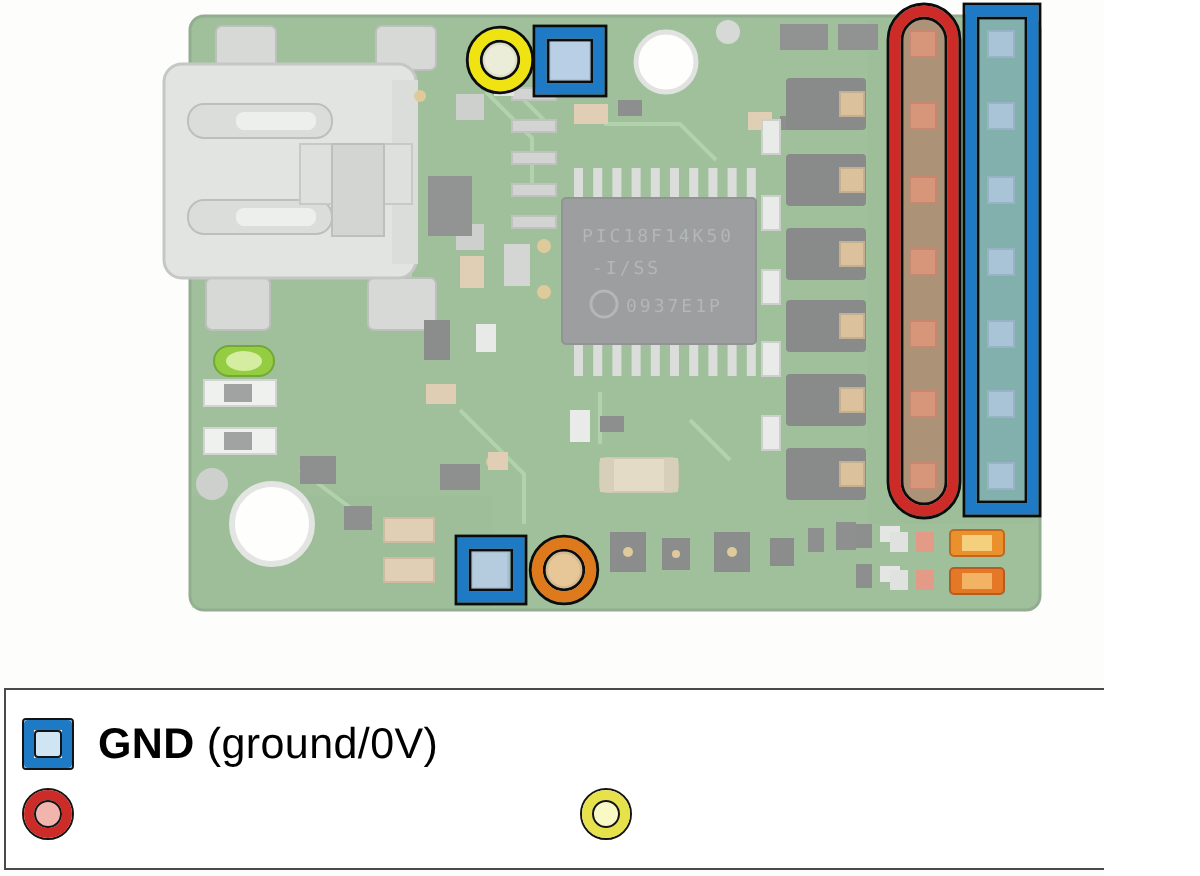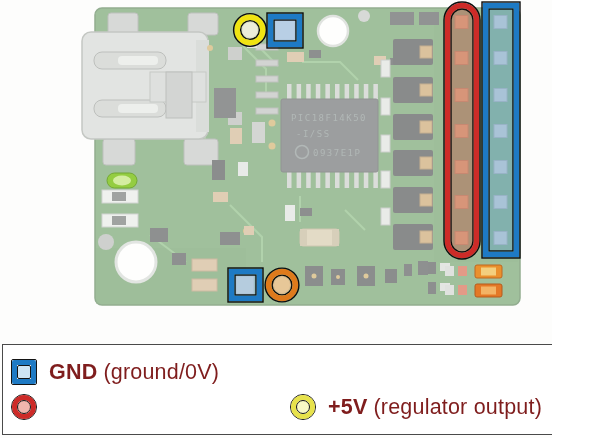--- a/index.html
+++ b/index.html
@@ -8,21 +8,21 @@
     font-family:"Liberation Sans",sans-serif;
   }
   .board-svg{position:absolute;left:0;top:0;}
   .chiptext{font:9px "DejaVu Sans Mono",monospace;fill:#75807f;letter-spacing:1.5px;}
   
   .legend{
     position:absolute;left:2px;top:344px;width:593px;height:91px;
     background:#ffffff;border:1.5px solid #4a4a4a;box-sizing:border-box;
   }
   .legend-item{position:absolute;display:flex;align-items:center;gap:12px;height:30px;}
-  .ltext{font-size:21.5px;color:#7f1d1d;white-space:nowrap;letter-spacing:0.2px;}
+  .ltext{font-size:21.5px;color:#000000;white-space:nowrap;letter-spacing:0.2px;}
   .ltext b{font-weight:bold;}
   .ltext .desc{margin-left:6px;font-weight:normal;}
   
   .licon{display:block;border:1.7px solid #141414;background:#fff;box-sizing:content-box;}
   .licon .ring{display:block;border-style:solid;border-width:5px;}
   .licon .core{display:block;width:12px;height:12px;border:1.7px solid #141414;}
   .round,.round .ring,.round .core{border-radius:50%;}
   .sq,.sq .ring,.sq .core{border-radius:2px;}
   .licon-gnd .ring{border-color:var(--gnd-blue);}
   .licon-gnd .core{background:var(--legend-gnd-fill);}
@@ -293,17 +293,16 @@
         </span>
     </div>
 
 
     <div class="legend-item" style="left:287px;top:47px;">
       <span class="licon round licon-plus5v">
           <span class="ring">
             <span class="core"></span>
           </span>
         </span>
-      <span class="ltext"><b>+5V</b><span class="desc">(regulator output)</span></span>
     </div>
 
   </div>
 </div>
 
 </body></html>

